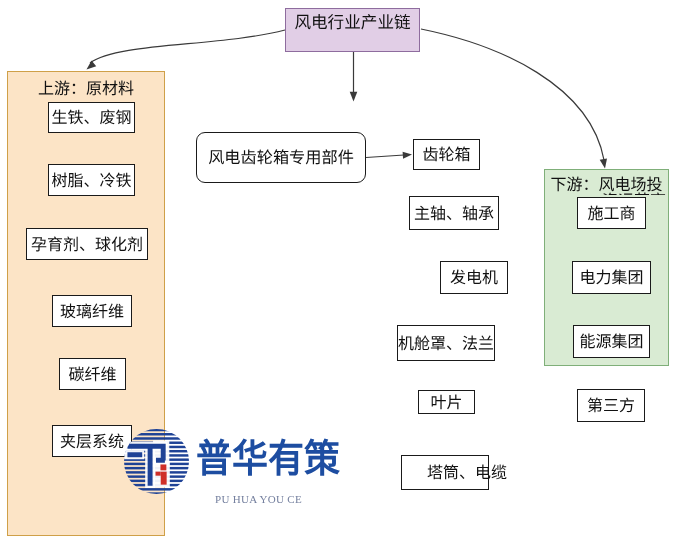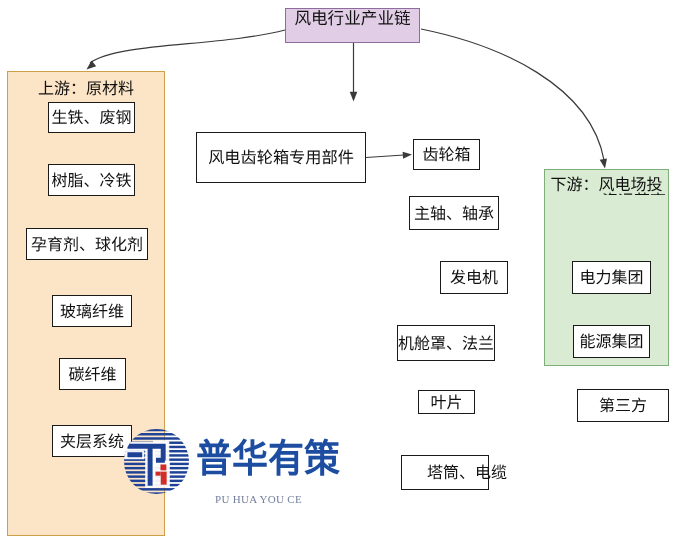--- a/index.html
+++ b/index.html
@@ -11,21 +11,21 @@
   .panel-upstream{left:7px;top:71px;width:158px;height:465px;background:var(--peach_fill);border:1.5px solid var(--peach_border);}
   .panel-midstream{left:194px;top:100px;width:318px;height:406px;background:var(--blue_fill);border:1.2px solid var(--blue_border);}
   .panel-downstream{left:544px;top:169px;width:125px;height:197px;background:var(--green_fill);border:1.2px solid var(--green_border);}
   .panel-title{position:absolute;left:0;right:0;text-align:center;font-size:16px;line-height:18px;}
   .panel-upstream .panel-title{top:8px;}
   .panel-midstream .panel-title{top:8px;}
   .panel-downstream .panel-title{top:6px;}
   .dtitle-clip{position:absolute;left:0;right:0;top:0;height:25px;overflow:hidden;}
   .panel-title2{position:absolute;left:57px;top:22px;text-align:left;font-size:16px;line-height:18px;white-space:nowrap;}
   
-  .root-box{position:absolute;z-index:5;left:285px;top:8px;width:135px;height:35px;box-sizing:border-box;
+  .root-box{position:absolute;z-index:5;left:285px;top:8px;width:135px;height:44px;box-sizing:border-box;
     background:var(--purple_fill);border:1.2px solid var(--purple_border);
     display:flex;align-items:center;justify-content:center;font-size:16.6px;padding-bottom:18px;}
   
   .node{position:absolute;z-index:5;box-sizing:border-box;background:#fff;border:1.6px solid var(--box_border);
     display:flex;align-items:center;justify-content:center;font-size:16px;white-space:nowrap;padding-bottom:3px;}
   .node-feature{font-size:16.2px;}
   
   .layer{position:absolute;left:0;top:0;pointer-events:none;z-index:4;}
   .arrow-line{fill:none;stroke:var(--arrow);stroke-width:1.2;}
   .arrow-head{fill:var(--arrow);stroke:none;}
@@ -61,37 +61,38 @@
   <div class="panel panel-upstream">
     <div class="panel-title cn">上游：原材料</div>
   </div>
   <div class="node cn" style="left:48px;top:102px;width:87px;height:31px;">生铁、废钢</div>
   <div class="node cn" style="left:48px;top:164px;width:87px;height:32px;">树脂、冷铁</div>
   <div class="node cn" style="left:26px;top:228px;width:122px;height:32px;">孕育剂、球化剂</div>
   <div class="node cn" style="left:52px;top:295px;width:80px;height:32px;">玻璃纤维</div>
   <div class="node cn" style="left:59px;top:358px;width:67px;height:32px;">碳纤维</div>
   <div class="node cn" style="left:52px;top:425px;width:80px;height:32px;">夹层系统</div>
 
-  <div class="node node-feature cn" style="left:196px;top:132px;width:170px;height:51px;">风电齿轮箱专用部件</div>
+  <div class="node node-feature cn" style="left:196px;top:132px;width:170px;height:51px;border-radius:9px;">风电齿轮箱专用部件</div>
   <div class="node cn" style="left:413px;top:139px;width:67px;height:31px;">齿轮箱</div>
   <div class="node cn" style="left:401px;top:196px;width:90px;height:34px;margin-left:8px;">主轴、轴承</div>
   <div class="node cn" style="left:412px;top:261px;width:68px;height:33px;margin-left:28px;">发电机</div>
   <div class="node cn" style="left:397px;top:325px;width:98px;height:36px;">机舱罩、法兰</div>
   <div class="node cn" style="left:418px;top:390px;width:57px;height:24px;">叶片</div>
   <div class="node cn" style="left:401px;top:455px;width:88px;height:35px;padding-left:44px;">塔筒、电缆</div>
 
   <div class="panel panel-downstream">
     <div class="dtitle-clip">
       <div class="panel-title cn">下游：风电场投</div>
       <div class="panel-title2 cn">资运营商</div>
     </div>
   </div>
+  <div class="node cn" style="left:577px;top:197px;width:69px;height:32px;">施工商</div>
   <div class="node cn" style="left:572px;top:261px;width:79px;height:33px;">电力集团</div>
   <div class="node cn" style="left:573px;top:325px;width:77px;height:33px;">能源集团</div>
-  <div class="node cn" style="left:577px;top:389px;width:92px;height:33px;">第三方</div>
+  <div class="node cn" style="left:577px;top:389px;width:68px;height:33px;">第三方</div>
 
   <svg class="wm-logo" viewBox="0 0 68 68">
     <defs>
       <clipPath id="discClip">
           <circle cx="34" cy="34" r="33"></circle>
         </clipPath>
     </defs>
     <g clip-path="url(#discClip)">
       <g>
         <rect class="stripe" x="0" y="0.8" width="68" height="2.5"></rect>

